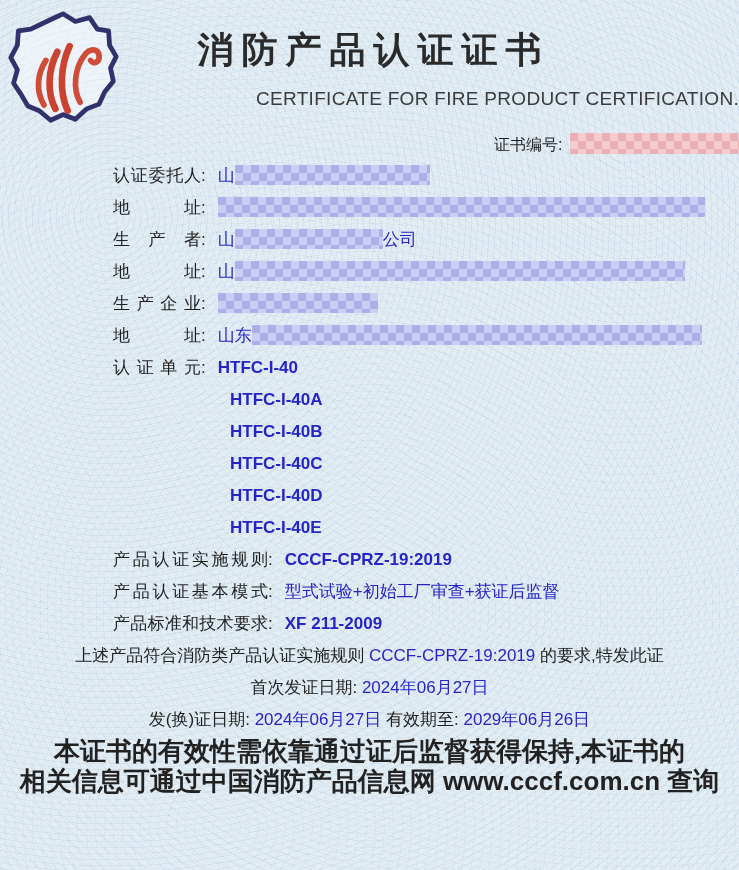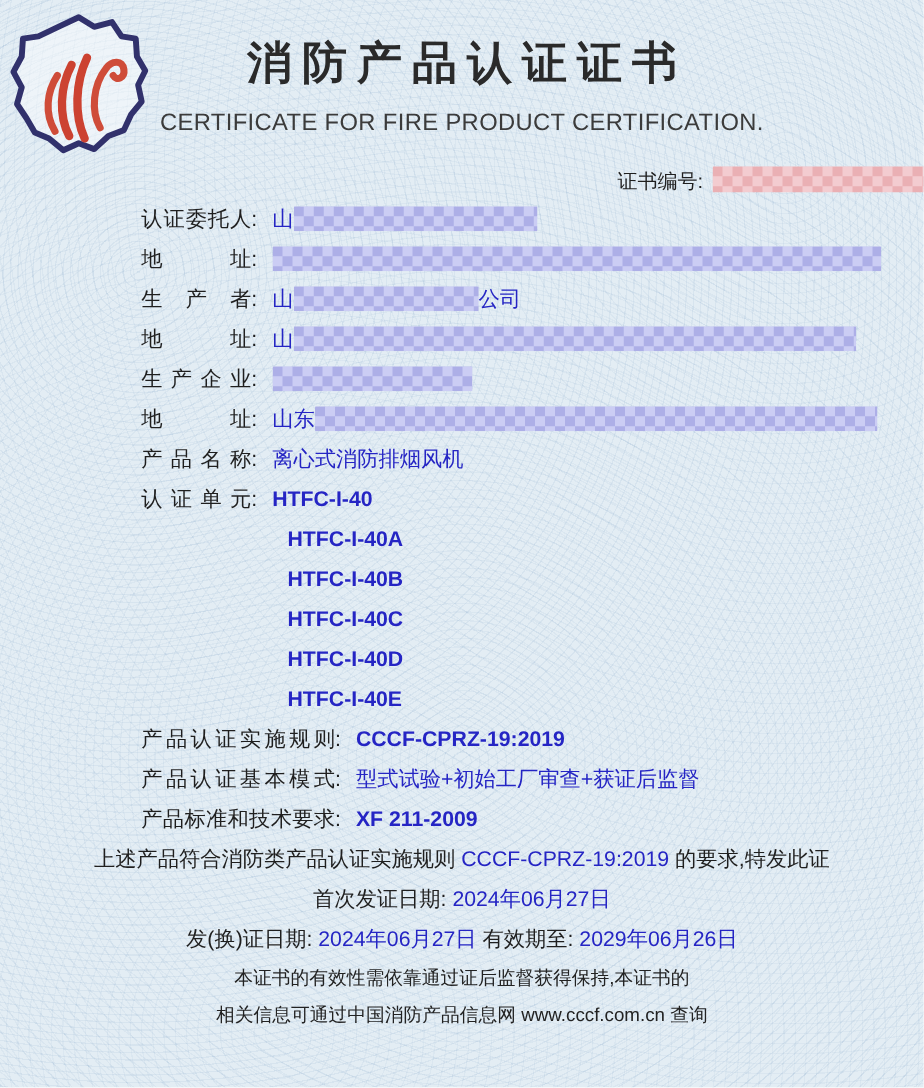--- a/index.html
+++ b/index.html
@@ -9,38 +9,38 @@
     background-image:
       repeating-radial-gradient(circle at 15% 25%, rgba(110,150,190,.10) 0 1px, rgba(255,255,255,0) 1px 6px),
       repeating-radial-gradient(circle at 85% 15%, rgba(110,150,190,.08) 0 1px, rgba(255,255,255,0) 1px 8px),
       repeating-radial-gradient(circle at 50% 70%, rgba(110,150,190,.08) 0 1px, rgba(255,255,255,0) 1px 7px),
       repeating-radial-gradient(circle at 30% 95%, rgba(110,150,190,.07) 0 1px, rgba(255,255,255,0) 1px 9px);
     font-family:"Liberation Sans","DejaVu Sans",sans-serif;
     color:#1f1f1f;
   }
   .logo{position:absolute;left:6px;top:6px;width:114px;height:124px;}
   .title-cn{padding-top:26px;text-align:center;font-size:36px;font-weight:bold;letter-spacing:8px;text-indent:8px;color:#2a2a2a;}
-  .title-en{margin-top:13px;text-align:center;font-size:19px;letter-spacing:.3px;color:#3b3b3b;}
+  .title-en{margin-top:13px;text-align:right;font-size:19px;letter-spacing:.3px;color:#3b3b3b;}
   .certno{position:absolute;top:133px;left:494px;font-size:16px;white-space:nowrap;}
   .rd{display:inline-block;height:20px;vertical-align:-4px;border-radius:1px;}
   .rd-pink{width:172px;height:21px;margin-left:8px;background:repeating-conic-gradient(#f3ccd0 0% 25%, #eab0b4 0% 50%) 0 0/16px 16px;}
   .rd-purple{background:repeating-conic-gradient(#cbcdf4 0% 25%, #adafe7 0% 50%) 0 0/16px 16px;}
   .content{position:absolute;top:160px;left:0;right:0;}
   .row{height:32px;line-height:32px;font-size:17px;padding-left:113px;white-space:nowrap;}
   .lbl{display:inline-block;width:88px;text-align:justify;text-align-last:justify;color:#1f1f1f;}
   .lbl-wide{width:155px;}
   .cl{color:#1f1f1f;}
   .val{color:#2525c4;margin-left:12px;}
   .pfx,.sfx{color:#2525c4;}
   .pfx{margin-left:12px;}
   .val-code{font-weight:bold;}
   .model-ind{margin-left:117px;}
   .crow{height:32px;line-height:32px;font-size:17px;text-align:center;white-space:nowrap;}
   .blue{color:#2525c4;}
-  .footer-row{height:30px;line-height:30px;font-size:15px;font-weight:normal;text-align:center;color:#222;white-space:nowrap;}
+  .footer-row{height:30px;line-height:30px;font-size:26px;font-weight:bold;text-align:center;color:#222;white-space:nowrap;}
 </style>
 </head>
 <body>
 
 <div class="page">
 
   <div class="logo">
     <svg width="114" height="124" viewBox="0 0 120 128">
       <path d="M60,7 L73,15 L88,11 L96,23 L108,25 L109,40 L116,52 L110,64 L113,78 L104,89 L98,102 L85,107 L73,118 L60,113 L47,119 L35,109 L23,104 L16,92 L8,80 L12,66 L5,53 L12,40 L13,25 L26,23 L45,14 Z" fill="rgba(250,252,254,0.5)" stroke="#31316c" stroke-width="5" stroke-linejoin="round"></path>
       <path d="M42,56 C33,70 31,88 40,103" stroke="#cf4c39" stroke-width="6" fill="none" stroke-linecap="round"></path>
@@ -71,23 +71,20 @@
     <div class="row">
       <span class="lbl">地址</span><span class="cl">:</span><span class="pfx">山</span><span class="rd rd-purple" style="width:450px"></span>
     </div>
     <div class="row">
       <span class="lbl">生产企业</span><span class="cl">:</span><span class="pfx"></span><span class="rd rd-purple" style="width:160px"></span>
     </div>
     <div class="row">
       <span class="lbl">地址</span><span class="cl">:</span><span class="pfx">山东</span><span class="rd rd-purple" style="width:450px"></span>
     </div>
     <div class="row">
-      <span class="lbl">产品名称</span><span class="cl">:</span><span class="val">离心式消防排烟风机</span>
-    </div>
-    <div class="row">
       <span class="lbl">认证单元</span><span class="cl">:</span><span class="val val-code">HTFC-I-40</span>
     </div>
 
     <div class="row"><span class="val val-code model-ind">HTFC-I-40A</span></div>
     <div class="row"><span class="val val-code model-ind">HTFC-I-40B</span></div>
     <div class="row"><span class="val val-code model-ind">HTFC-I-40C</span></div>
     <div class="row"><span class="val val-code model-ind">HTFC-I-40D</span></div>
     <div class="row"><span class="val val-code model-ind">HTFC-I-40E</span></div>
 
     <div class="row">

